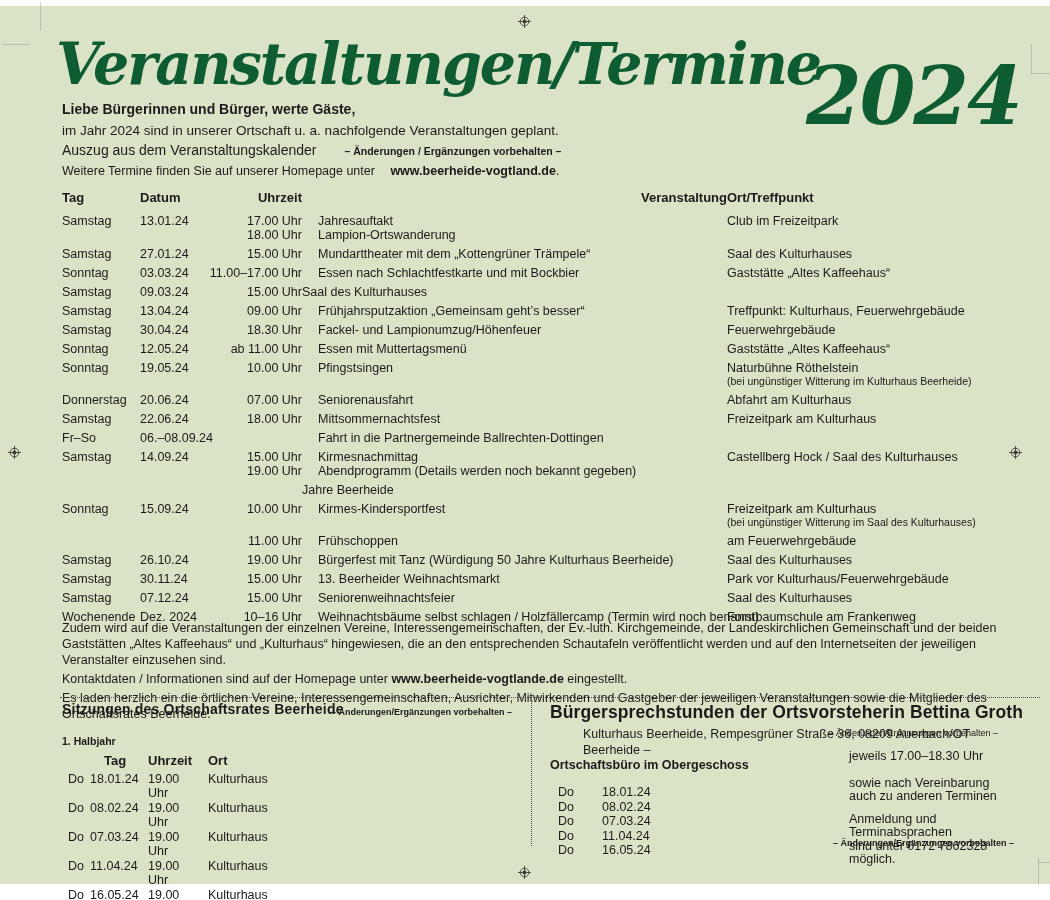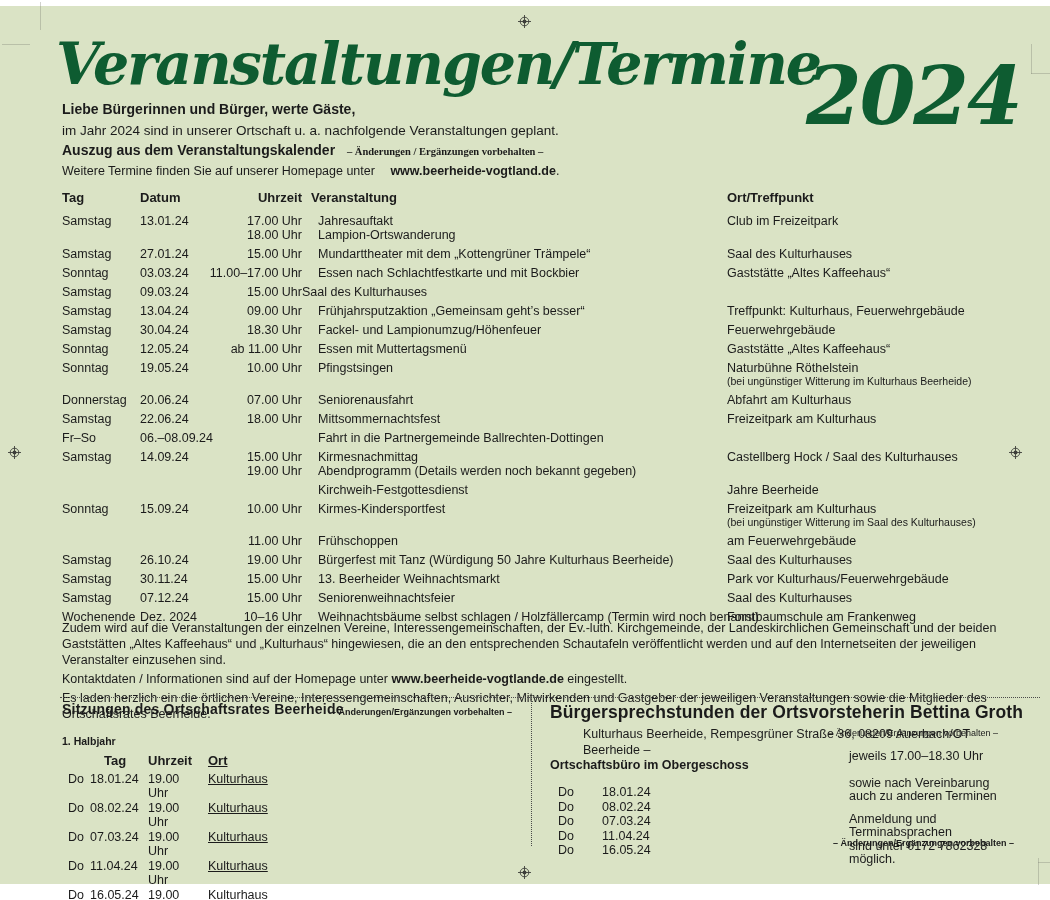--- a/index.html
+++ b/index.html
@@ -15,30 +15,30 @@
     font-size:57px;color:#0e5c31;letter-spacing:-2px;white-space:nowrap;
   }
   .year{
     position:absolute;left:806px;top:56px;
     font-family:"DejaVu Serif",serif;font-style:italic;font-weight:bold;
     font-size:80px;color:#0e5c31;letter-spacing:-2px;line-height:1;
   }
   .intro{position:absolute;left:62px;top:99px;font-size:13.5px;line-height:21px;}
   .intro .b{font-weight:bold;font-size:14px;}
   .excerpt{position:absolute;left:62px;top:142px;font-size:14px;}
-  .excerpt .lbl{font-weight:bold;margin-top:40px;}
-  .excerpt .note{font-weight:bold;font-size:10.5px;margin-left:8px;font-family:Liberation Serif, serif;}
+  .excerpt .lbl{font-weight:normal;margin-top:40px;}
+  .excerpt .note{font-weight:bold;font-size:10.5px;margin-left:24px;}
   .homepage{position:absolute;left:62px;top:164px;font-size:12.5px;}
   .homepage .lnk{font-weight:bold;margin-left:12px;}
   
   .etable{position:absolute;left:62px;top:190px;width:980px;}
   .ev-row,.ehead{display:grid;grid-template-columns:78px 162px 425px auto;}
   .ehead{font-weight:bold;font-size:13px;margin-bottom:9px;}
   .ehead .h-uhrzeit{text-align:right;}
-  .ehead .h-veranstaltung{padding-left:9px;}
+  .ehead .h-veranstaltung{padding-left:27px;text-align:right;}
   .ev-row{font-size:12.5px;line-height:14px;margin-bottom:5px;}
   .c-dt{position:relative;}
   .c-datum{position:absolute;left:0;top:0;white-space:nowrap;}
   .c-times{text-align:right;}
   .t-line,.e-line{min-height:14px;white-space:nowrap;}
   .c-event{padding-left:16px;}
   .o-line{min-height:14px;white-space:nowrap;}
   .o-line.small{font-size:10.5px;line-height:13px;min-height:13px;}
   
   .fnotes{position:absolute;left:62px;top:620px;width:980px;font-size:12.5px;line-height:16px;}
@@ -52,21 +52,21 @@
   .sitzungen{position:absolute;left:62px;top:701px;width:450px;}
   .sitzungen h2{margin:0;font-size:14px;letter-spacing:.2px;}
   .sitzungen .s-note{position:absolute;right:0;top:6px;font-size:9px;font-weight:bold;}
   .sitzungen .halbjahr{font-size:10.5px;font-weight:bold;margin-top:18px;}
   .s-table{margin:7px 0 0 6px;}
   .s-row,.s-head{display:grid;grid-template-columns:22px 50px 58px auto;font-size:12.5px;line-height:14.5px;}
   .s-head{font-weight:bold;font-size:13px;margin-bottom:3px;}
   .s-head .sh-tag{text-align:center;}
   .s-date{text-align:right;padding-right:4px;}
   .s-head .sh-uhrzeit,.s-time{padding-left:8px;}
-  .s-head .sh-ort,.s-ort{padding-left:10px;text-decoration:underline;}
+  .s-head .sh-ort,.s-ort{padding-left:10px;}
   
   .sprech{position:absolute;left:550px;top:702px;width:480px;}
   .sprech h2{margin:0;font-size:17.5px;letter-spacing:.1px;}
   .sprech .addr{font-size:12.5px;line-height:16px;margin-top:3px;margin-left:33px;}
   .sprech .addr2{font-size:12.5px;font-weight:bold;}
   .p-rows{margin:13px 0 0 8px;}
   .p-row{display:grid;grid-template-columns:44px auto;font-size:12.5px;line-height:14.6px;}
   .p-info{position:absolute;left:299px;top:48px;font-size:12.5px;line-height:13.5px;}
   .p-info .i1{margin-bottom:13px;}
   .p-info .grp{margin-bottom:9px;}
@@ -321,23 +321,20 @@
         </div>
       </div>
       <div class="ev-row" style="margin-top: 4px;">
         <div class="c-tag"></div>
         <div class="c-dt">
           <div class="c-datum"></div>
           <div class="c-times">
             <div class="t-line"></div>
           </div>
         </div>
-        <div class="c-event">
-          <div class="e-line">Kirchweih-Festgottesdienst</div>
-        </div>
         <div class="c-ort">
           <div class="o-line">Jahre Beerheide</div>
         </div>
       </div>
       <div class="ev-row">
         <div class="c-tag">Sonntag</div>
         <div class="c-dt">
           <div class="c-datum">15.09.24</div>
           <div class="c-times">
             <div class="t-line">10.00 Uhr</div>

